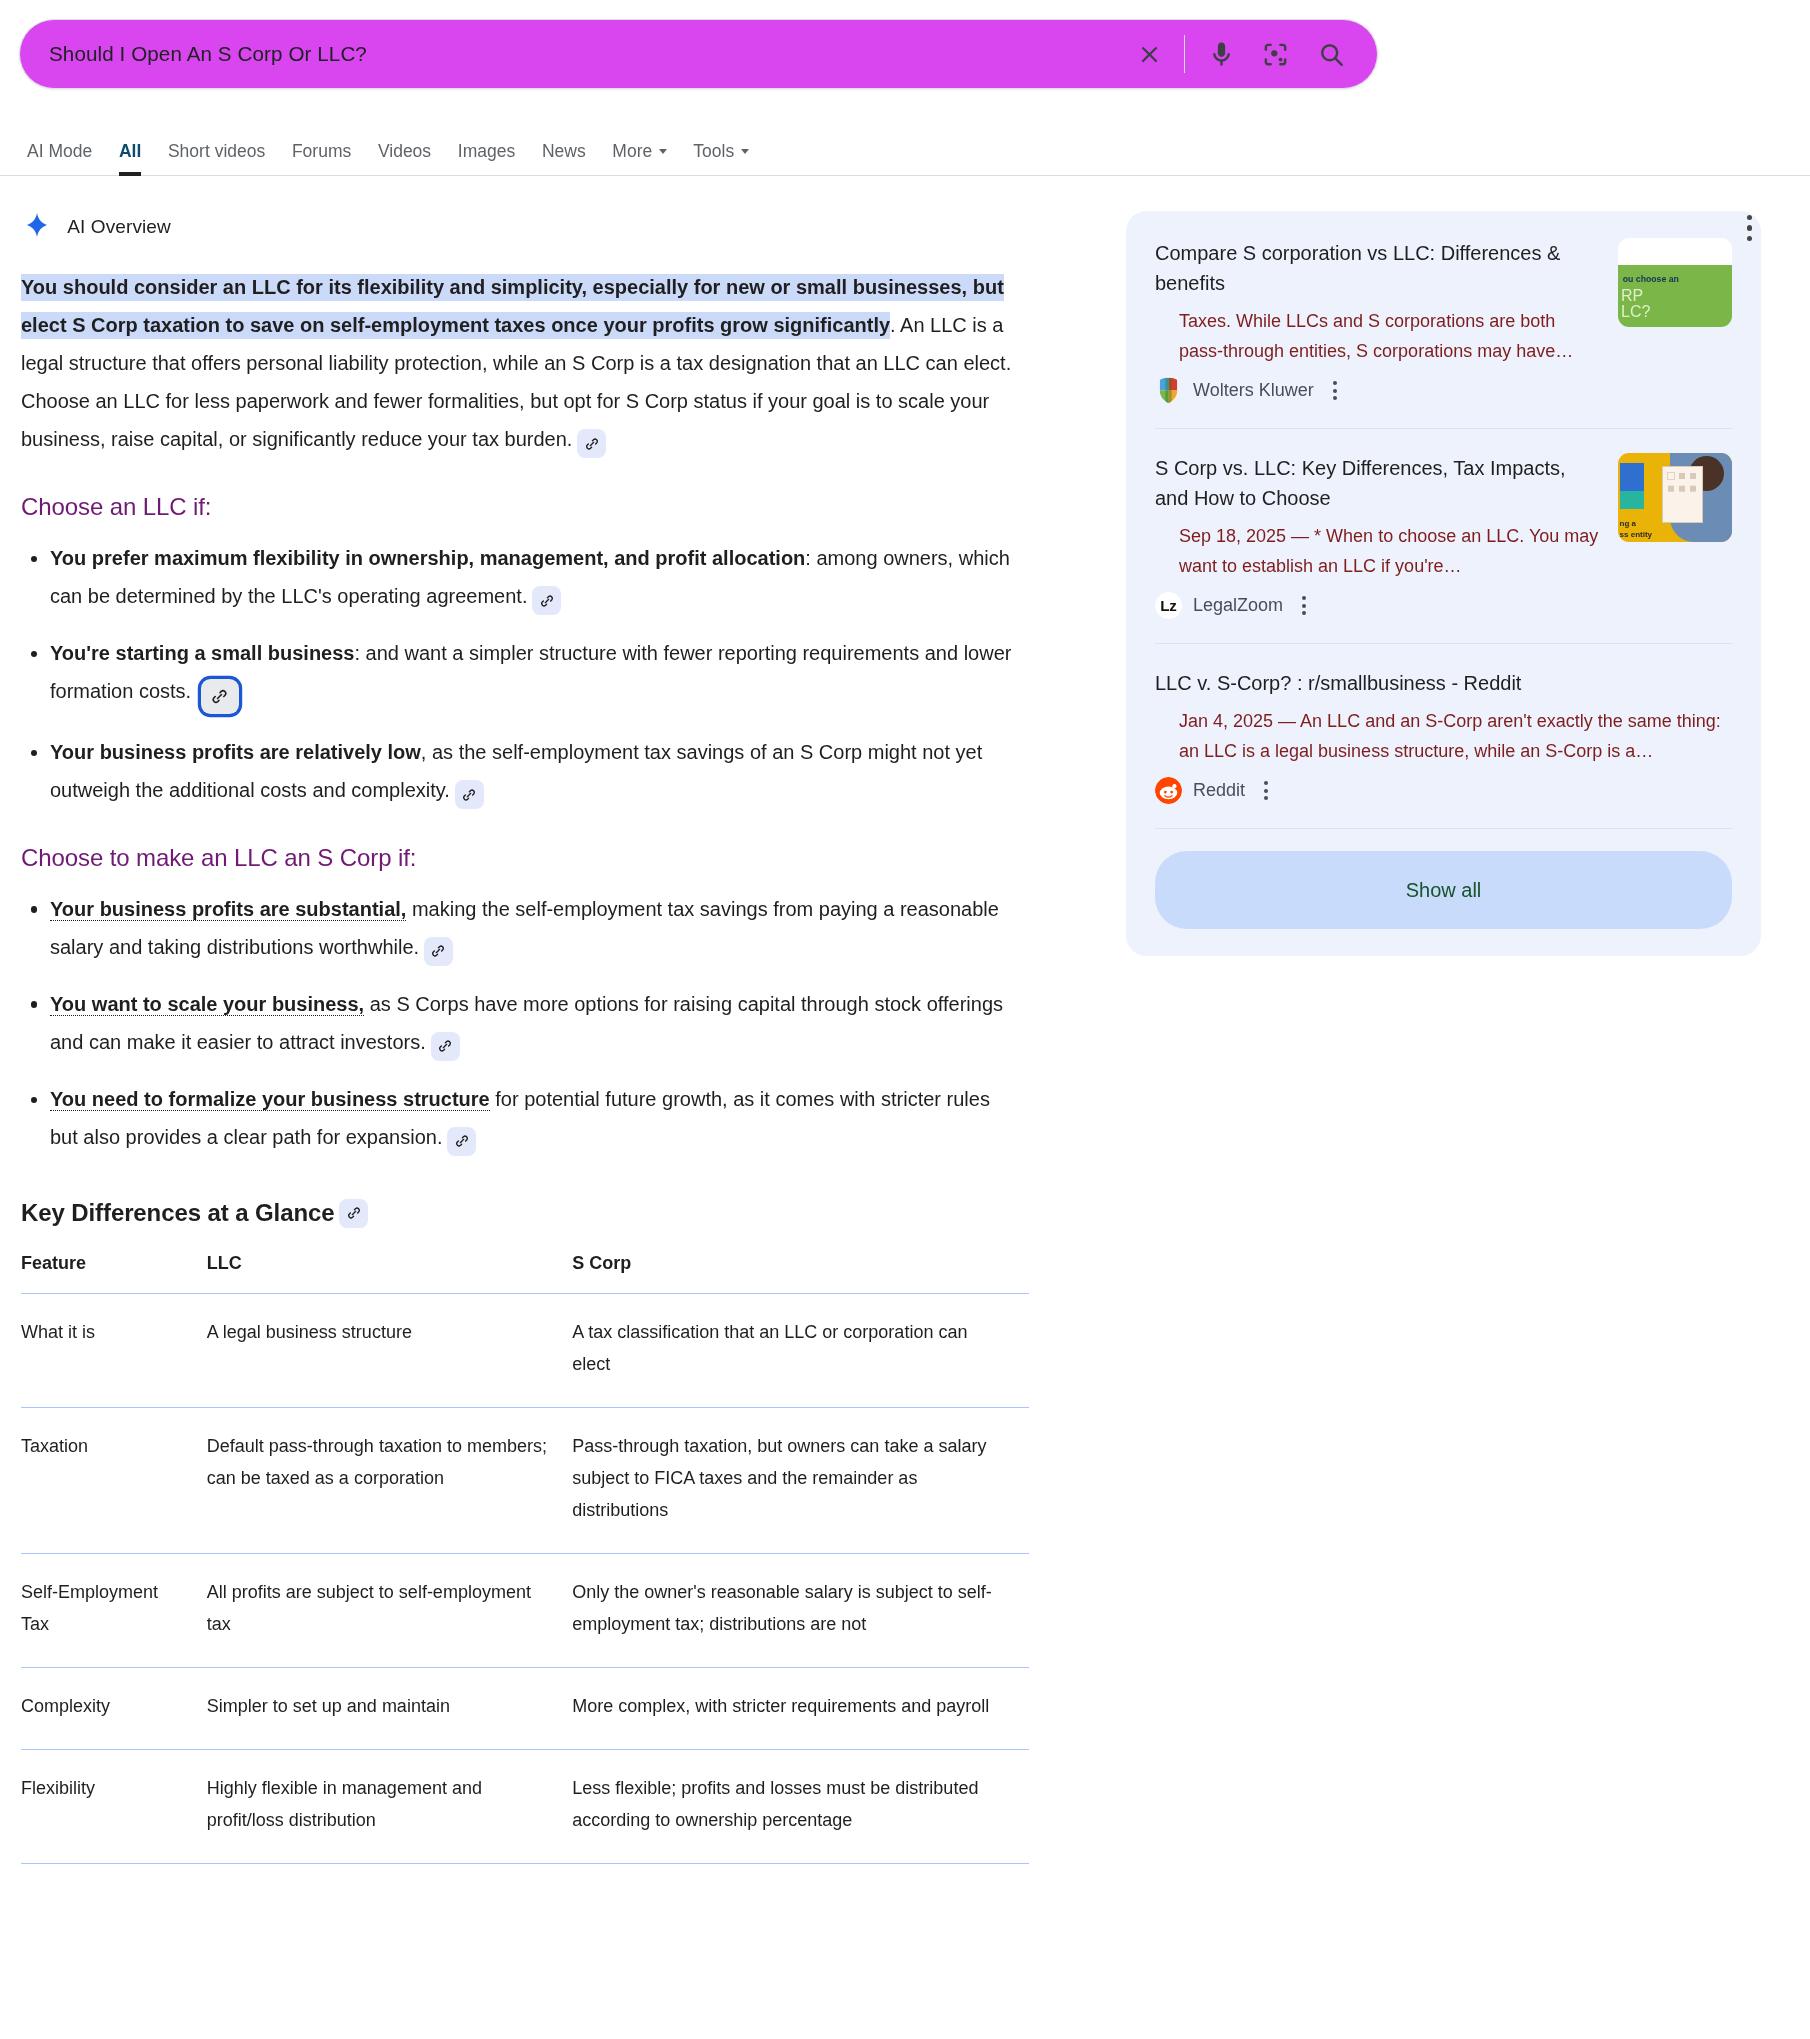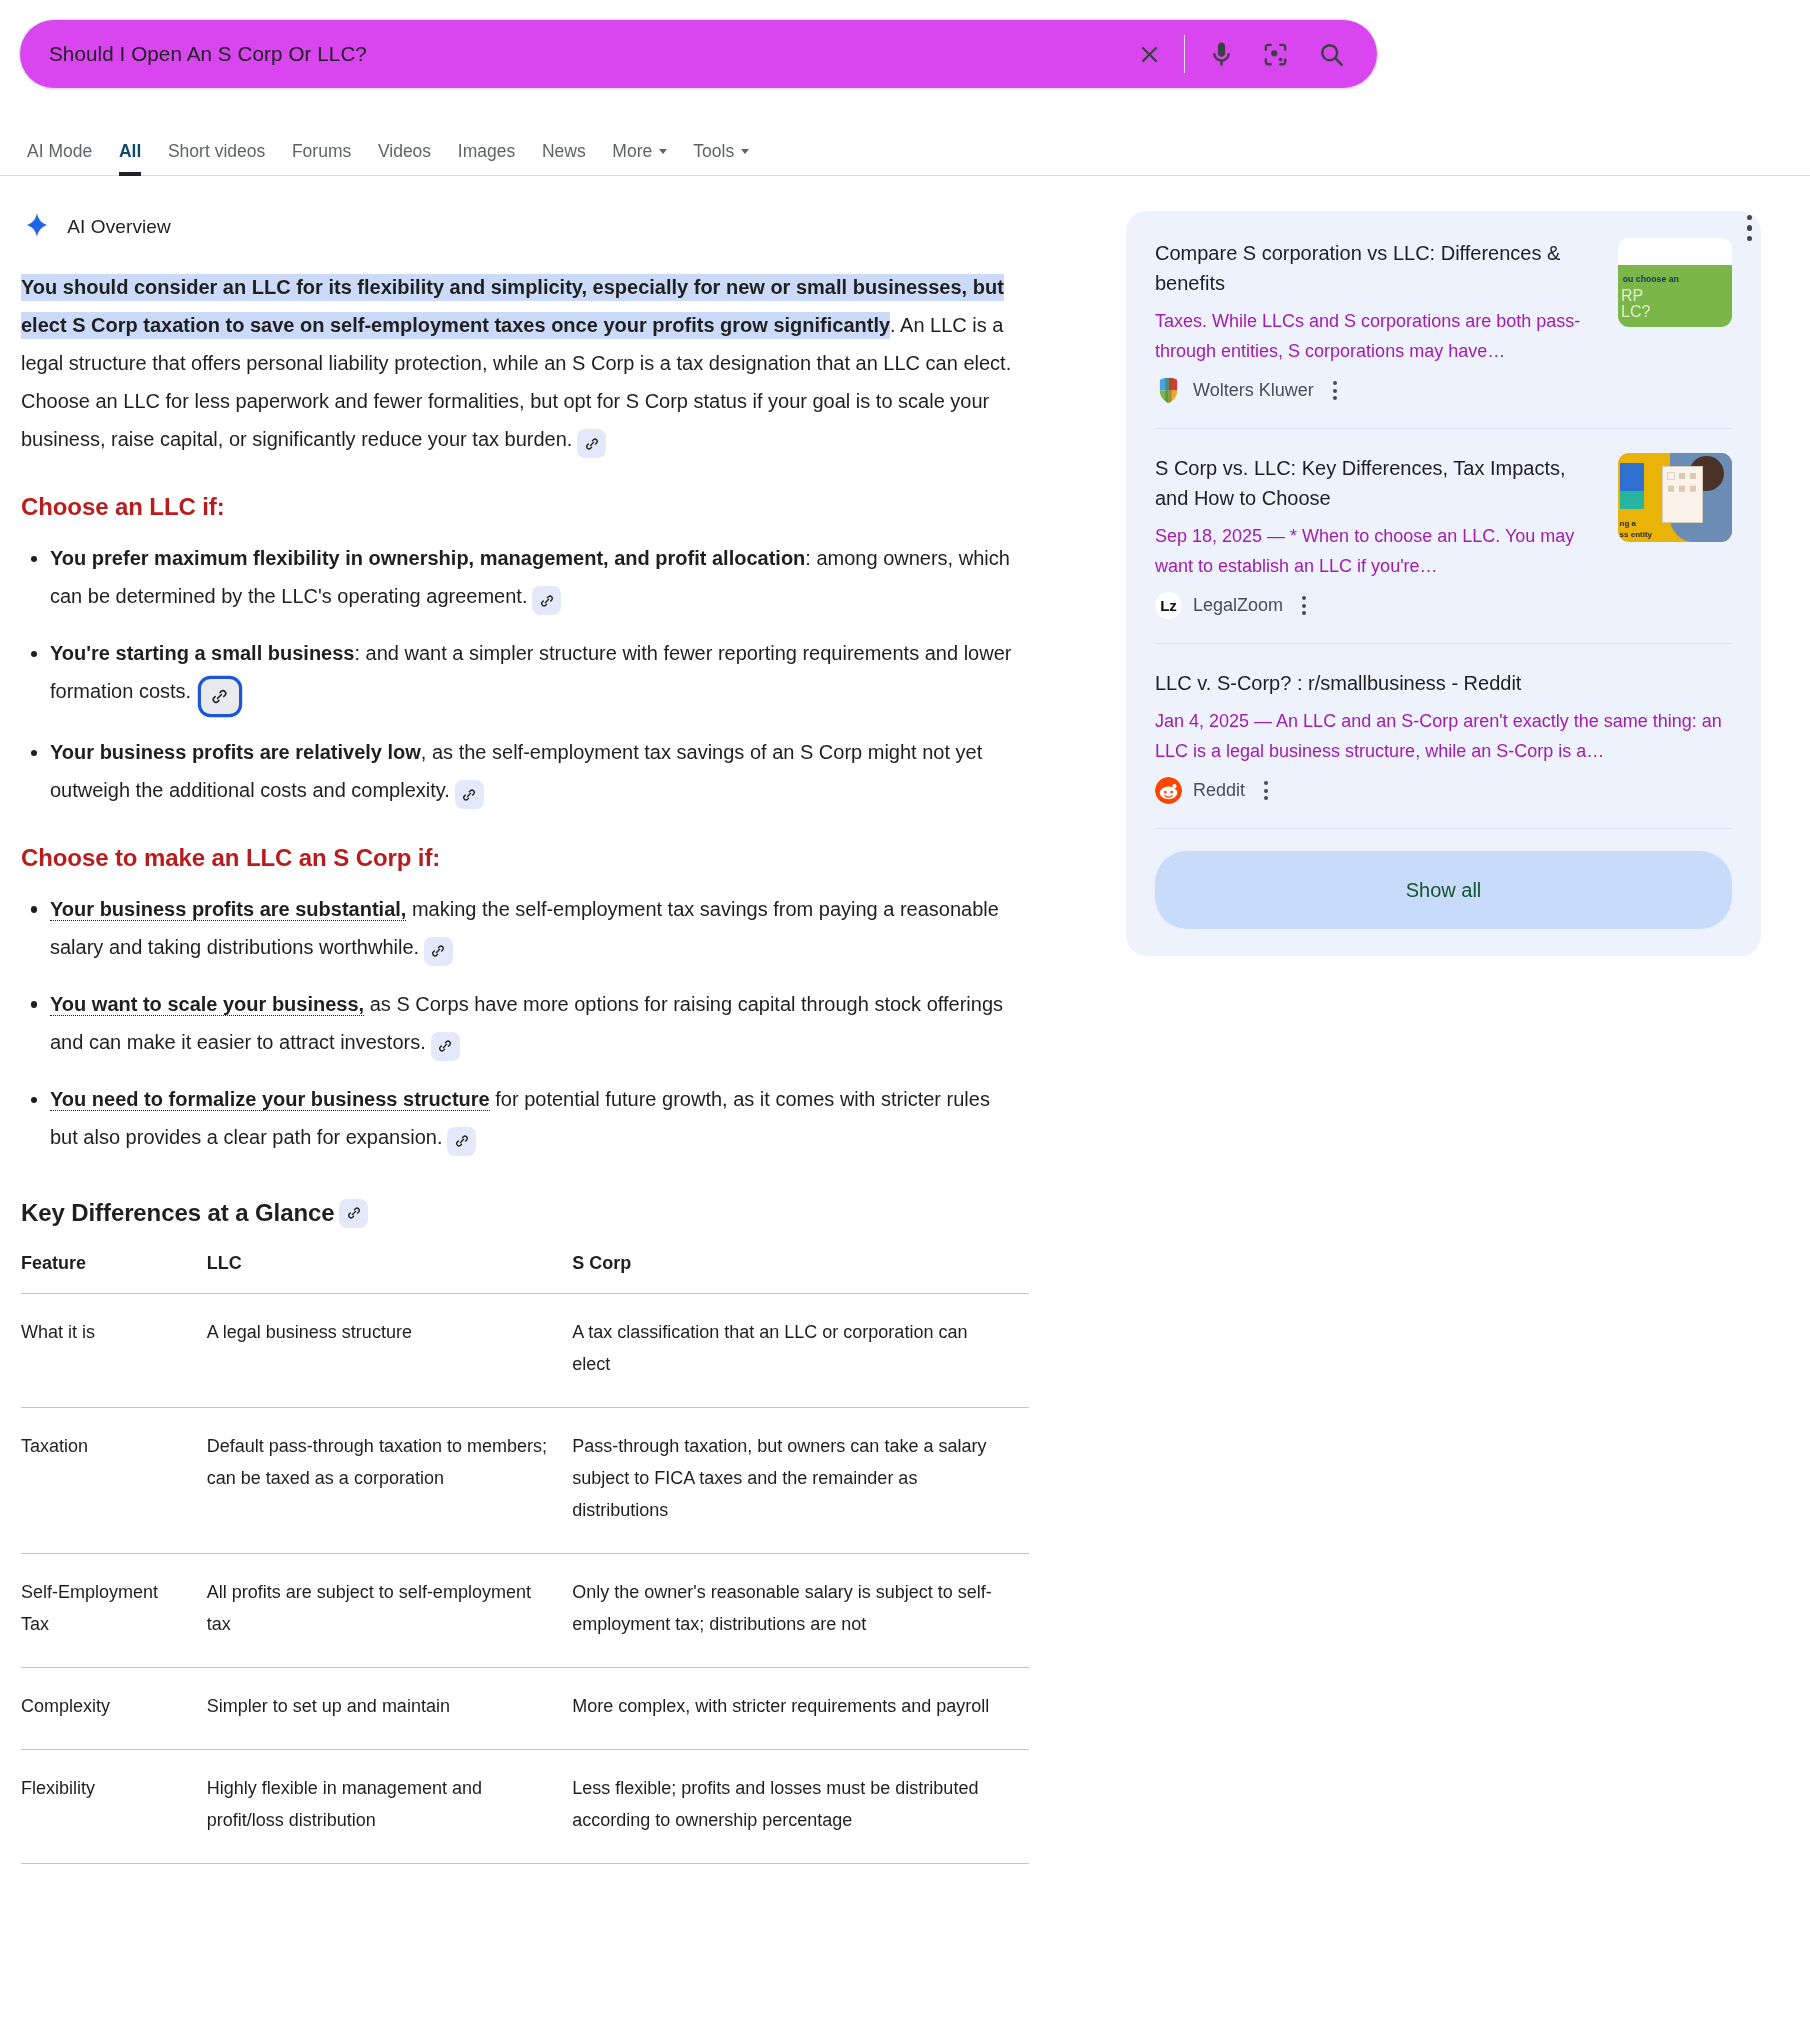--- a/index.html
+++ b/index.html
@@ -132,22 +132,22 @@
   }
   .hl {
     background: #ccdafa;
     font-weight: bold;
     box-decoration-break: clone;
     -webkit-box-decoration-break: clone;
     padding: 2.4px 0;
   }
   .ai-h2 {
     font-size: 24px;
-    font-weight: bold;
-    color: #b91c1c;
+    font-weight: normal;
+    color: #701a75;
     margin: 35px 0 17.5px 0;
     letter-spacing: -0.1px;
   }
   .ai-list { list-style: none; margin: 0; padding: 0; }
   .ai-list li {
     position: relative;
     padding-left: 29px;
     margin-bottom: 19px;
     font-size: 20px;
     line-height: 38px;
@@ -243,22 +243,23 @@
   .src-main { flex: 1; min-width: 0; }
   .src-title {
     font-size: 20px;
     line-height: 30px;
     color: #1f1f1f;
     margin-bottom: 8px;
   }
   .src-snippet {
     font-size: 18px;
     line-height: 30px;
-    color: #a21caf;
+    color: #7f1d1d;
     margin-bottom: 11px;
+    margin-left: 24px;
   }
   .src-meta {
     display: flex;
     align-items: center;
     gap: 11px;
   }
   .src-fav {
     width: 27px; height: 27px;
     border-radius: 50%;
     flex: 0 0 27px;

